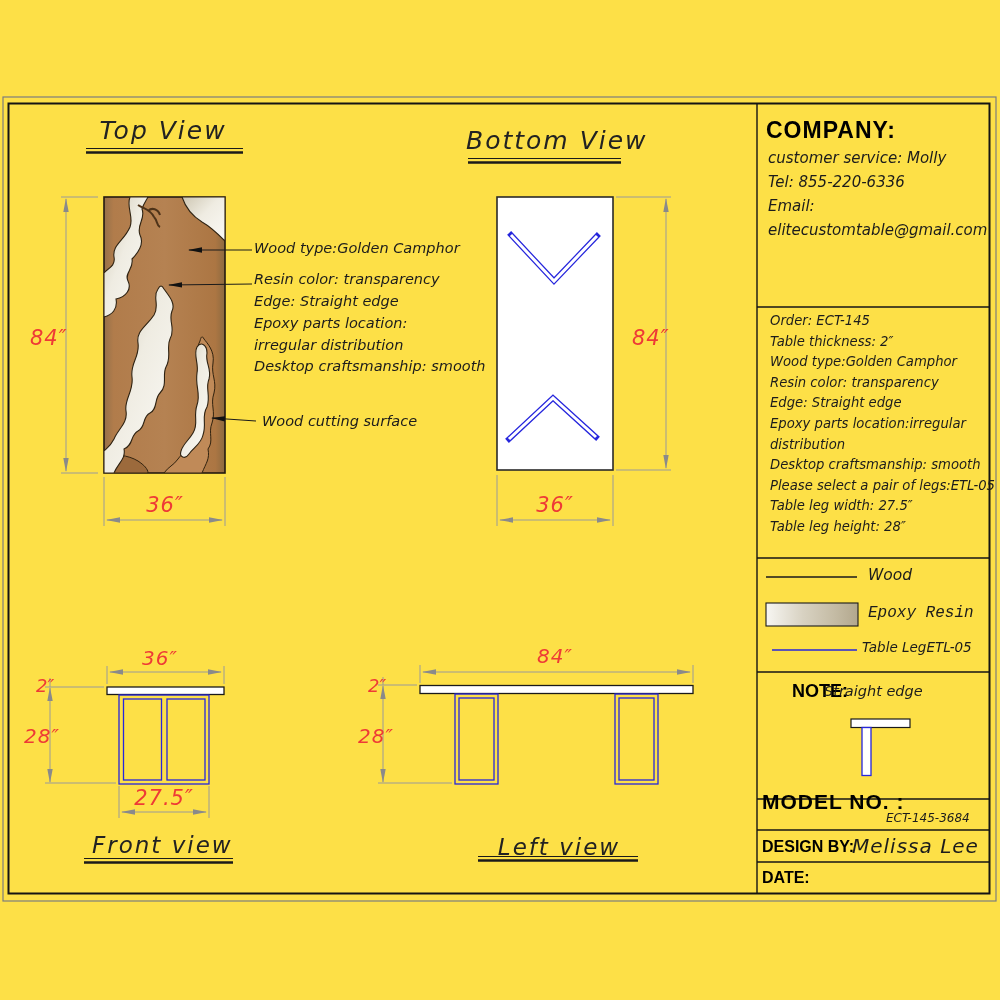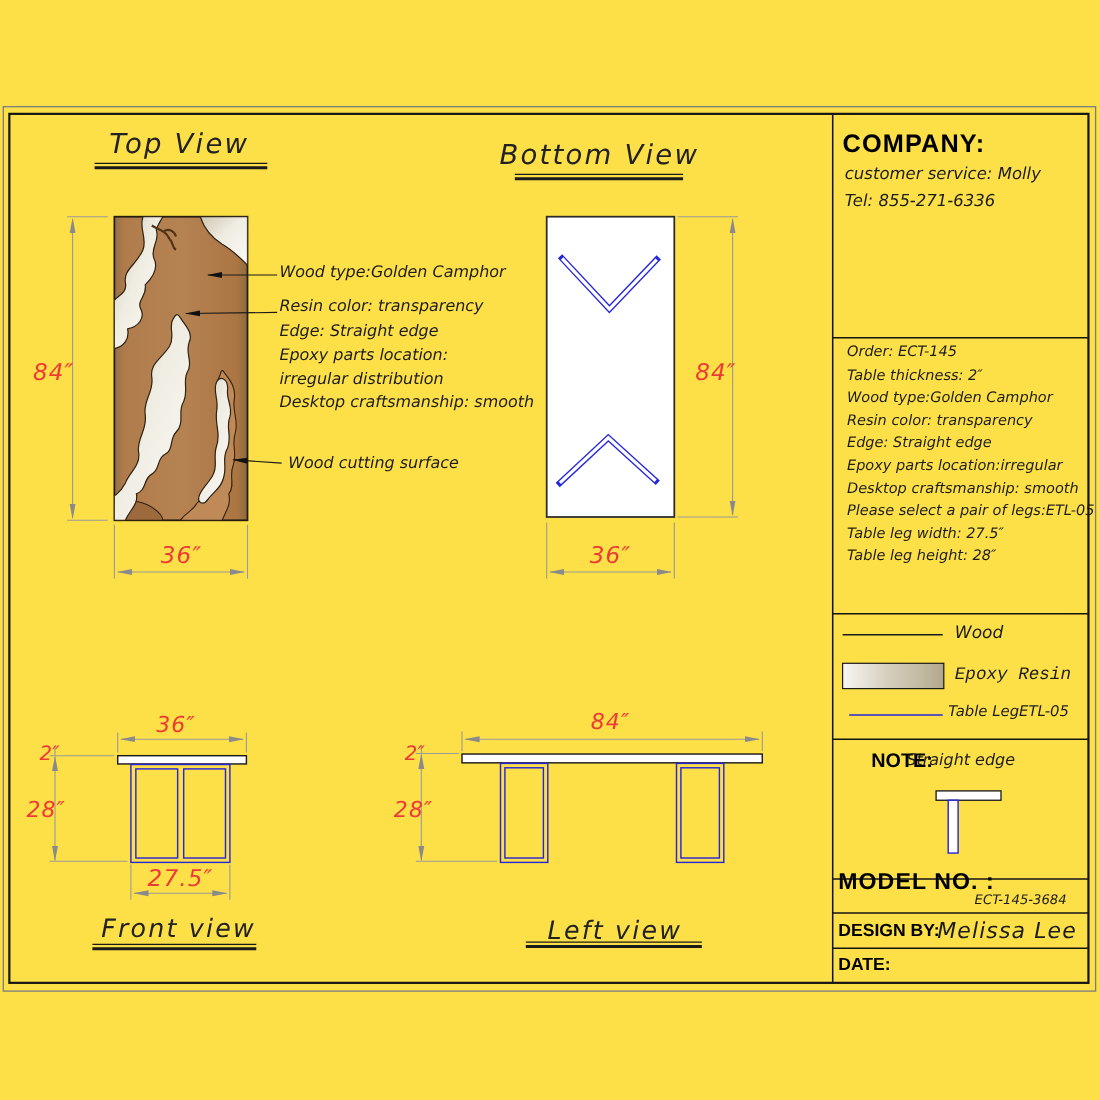--- a/index.html
+++ b/index.html
@@ -183,21 +183,21 @@
     <rect x="766" y="603" width="92" height="23" fill="url(#swGrad)" stroke="#1a1a1a" stroke-width="1.1"></rect>
     <line x1="772" y1="650" x2="857" y2="650" stroke="#2626dd" stroke-width="1.4"></line>
 
     <g>
       <rect x="851" y="719" width="59" height="8.5" fill="#fff" stroke="#1a1a1a" stroke-width="1.2"></rect>
       <rect x="862" y="727.5" width="9" height="48" fill="#fff" stroke="#2626dd" stroke-width="1.3"></rect>
     </g>
   </svg>
 
   <div class="t cad vtitle ctr" style="left:80px;top:116px;width:166px;">Top View</div>
-  <div class="t cad vtitle ctr" style="left:454px;top:126px;width:158px;">Bottom View</div>
+  <div class="t cad vtitle ctr" style="left:466px;top:126px;width:158px;">Bottom View</div>
   <div class="t cad vtitle2 ctr" style="left:92px;top:832px;width:132px;">Front view</div>
   <div class="t cad vtitle2 ctr" style="left:490px;top:834px;width:138px;">Left view</div>
 
   <div class="t cad red dimL" style="left:30px;top:326px;">84″</div>
   <div class="t cad red dimL ctr" style="left:134px;top:493px;width:62px;">36″</div>
   <div class="t cad red dimL" style="left:632px;top:326px;">84″</div>
   <div class="t cad red dimL ctr" style="left:524px;top:493px;width:62px;">36″</div>
   <div class="t cad red dimM ctr" style="left:128px;top:646px;width:64px;">36″</div>
   <div class="t cad red dimS" style="left:36px;top:675px;">2″</div>
   <div class="t cad red dimM" style="left:24px;top:724px;">28″</div>
@@ -210,30 +210,33 @@
   <div class="t cad lbl" style="left:254px;top:271px;">Resin color: transparency</div>
   <div class="t cad lbl" style="left:254px;top:293px;">Edge: Straight edge</div>
   <div class="t cad lbl" style="left:254px;top:315px;text-align:right;">Epoxy parts location:</div>
   <div class="t cad lbl" style="left:254px;top:337px;">irregular distribution</div>
   <div class="t cad lbl" style="left:254px;top:358px;">Desktop craftsmanship: smooth</div>
   <div class="t cad lbl" style="left:262px;top:413px;">Wood cutting surface</div>
 
   <div class="t hdr" style="left:766px;top:117px;font-size:23px;letter-spacing:1px;">COMPANY:</div>
   <div class="t companyLines" style="left:768px;top:146px;">
     <div>customer service: Molly</div>
-    <div>Tel: 855-271-6336</div>
+    <div>Tel: 855-220-6336</div>
+    <div>Email:</div>
+    <div>elitecustomtable@gmail.com</div>
   </div>
 
   <div class="t orderLines" style="left:770px;top:311px;">
     <div>Order: ECT-145</div>
     <div>Table thickness: 2″</div>
     <div>Wood type:Golden Camphor</div>
     <div>Resin color: transparency</div>
     <div>Edge: Straight edge</div>
     <div>Epoxy parts location:irregular</div>
+    <div>distribution</div>
     <div>Desktop craftsmanship: smooth</div>
     <div>Please select a pair of legs:ETL-05</div>
     <div>Table leg width: 27.5″</div>
     <div>Table leg height: 28″</div>
   </div>
 
   <div class="t cad" style="left:868px;top:566px;font-size:15.5px;">Wood</div>
   <div class="t cad" style="left:868px;top:604px;font-size:16px;font-family:Liberation Mono, monospace;">Epoxy Resin</div>
   <div class="t cad" style="left:862px;top:639px;font-size:13.5px;">Table LegETL-05</div>
 

